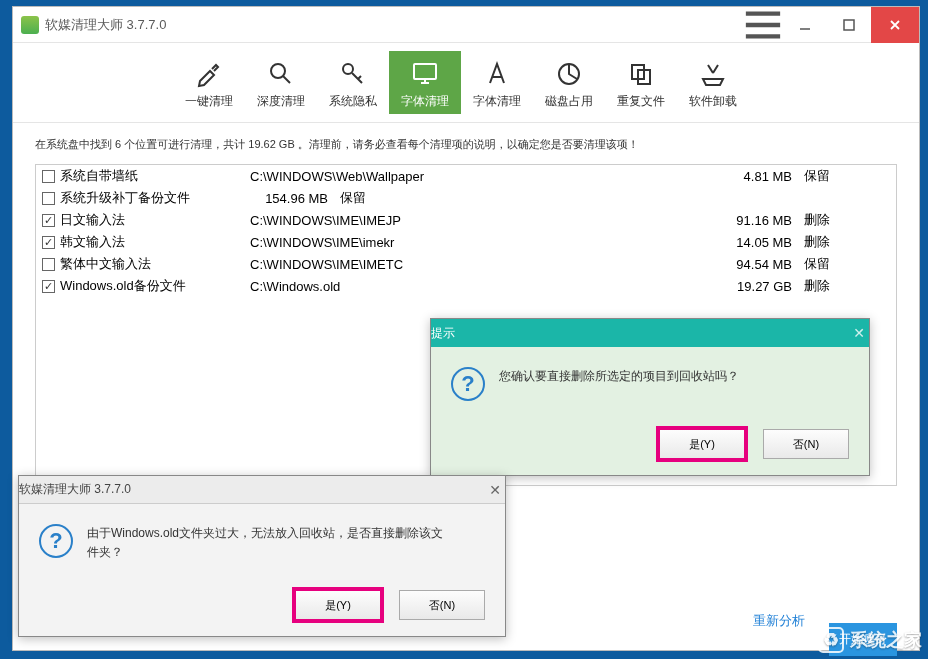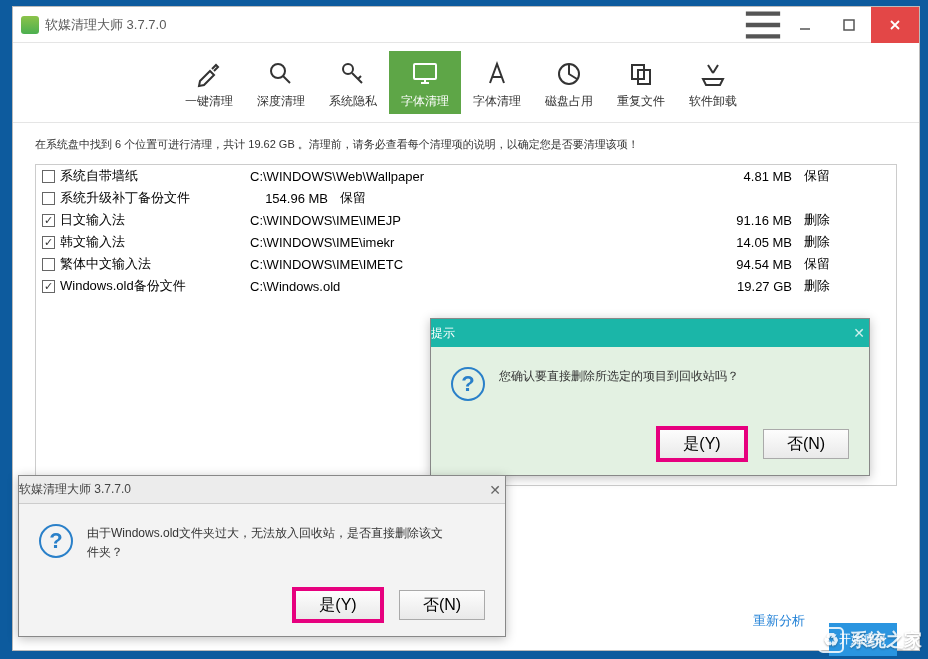--- a/index.html
+++ b/index.html
@@ -43,21 +43,21 @@
   .dialog .d-close { margin-left:auto; color:#666; font-size:14px; padding:0 4px; }
   .dialog.green .d-close { color:#fff; opacity:.8; }
   .dialog .d-body { background:#e3f1e2; padding:20px 20px 18px; display:flex; align-items:flex-start; gap:14px; }
   .dialog.gray .d-title { background:#ececec; border-bottom:1px solid #ccc; }
   .dialog.gray .d-body { background:#f3f3f3; }
   .qicon { width:34px; height:34px; border:2px solid #2a80c9; border-radius:50%; color:#2a80c9; font-size:22px; font-weight:bold; display:flex; align-items:center; justify-content:center; flex-shrink:0; }
   .d-msg { font-size:12px; color:#333; line-height:1.6; max-width:360px; }
   .d-buttons { display:flex; gap:18px; justify-content:flex-end; padding:10px 20px 16px; }
   .dialog.green .d-buttons { background:#e3f1e2; }
   .dialog.gray .d-buttons { background:#f3f3f3; }
-  .d-btn { min-width:86px; height:30px; border:1px solid #aaa; background:linear-gradient(#fdfdfd,#e9e9e9); font-size:16px; cursor:pointer; }
+  .d-btn { min-width:86px; height:30px; border:1px solid #aaa; background:linear-gradient(#fdfdfd,#e9e9e9); font-size:11px; cursor:pointer; }
   .highlight { outline:4px solid #e6007e; outline-offset:-1px; }
 
   .watermark { position:absolute; right:6px; bottom:6px; color:#fff; font-size:18px; font-weight:bold; opacity:.85; display:flex; align-items:center; gap:6px; pointer-events:none; text-shadow:0 1px 2px rgba(0,0,0,.4); }
   .watermark .wicon { width:26px; height:26px; border:2px solid #fff; border-radius:5px; display:flex; align-items:center; justify-content:center; }
 </style>
 </head>
 <body>
 
 <div class="window">
   <div class="titlebar">

